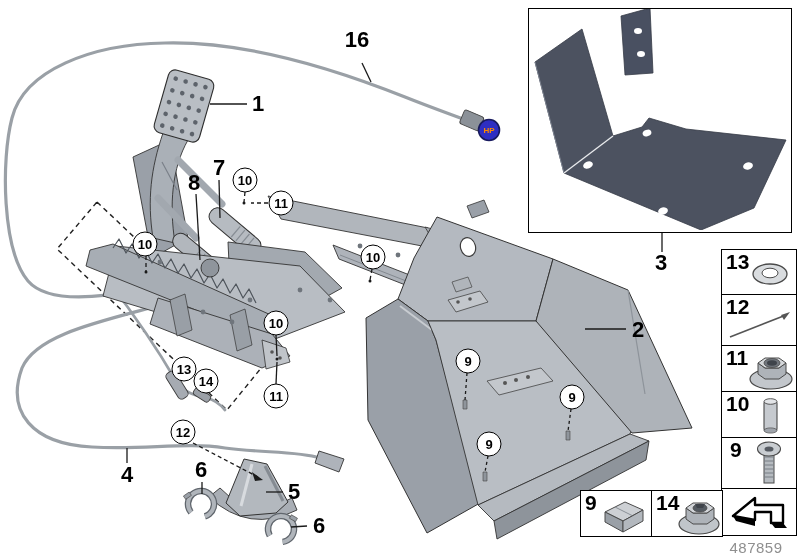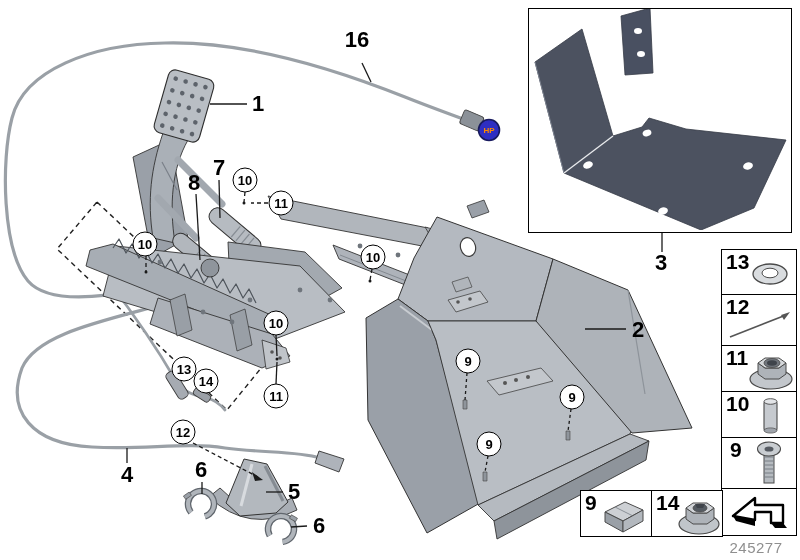--- a/index.html
+++ b/index.html
@@ -328,14 +328,14 @@
   <div class="cnum" style="left:373px;top:257px;">10</div>
   <div class="cnum" style="left:276px;top:323px;">10</div>
   <div class="cnum" style="left:276px;top:396px;">11</div>
   <div class="cnum" style="left:184px;top:369px;">13</div>
   <div class="cnum" style="left:206px;top:381px;">14</div>
   <div class="cnum" style="left:183px;top:432px;">12</div>
   <div class="cnum" style="left:468px;top:361px;">9</div>
   <div class="cnum" style="left:572px;top:397px;">9</div>
   <div class="cnum" style="left:489px;top:444px;">9</div>
 
-  <div class="partnum">245277</div>
+  <div class="partnum">487859</div>
 </div>
 
 </body></html>

